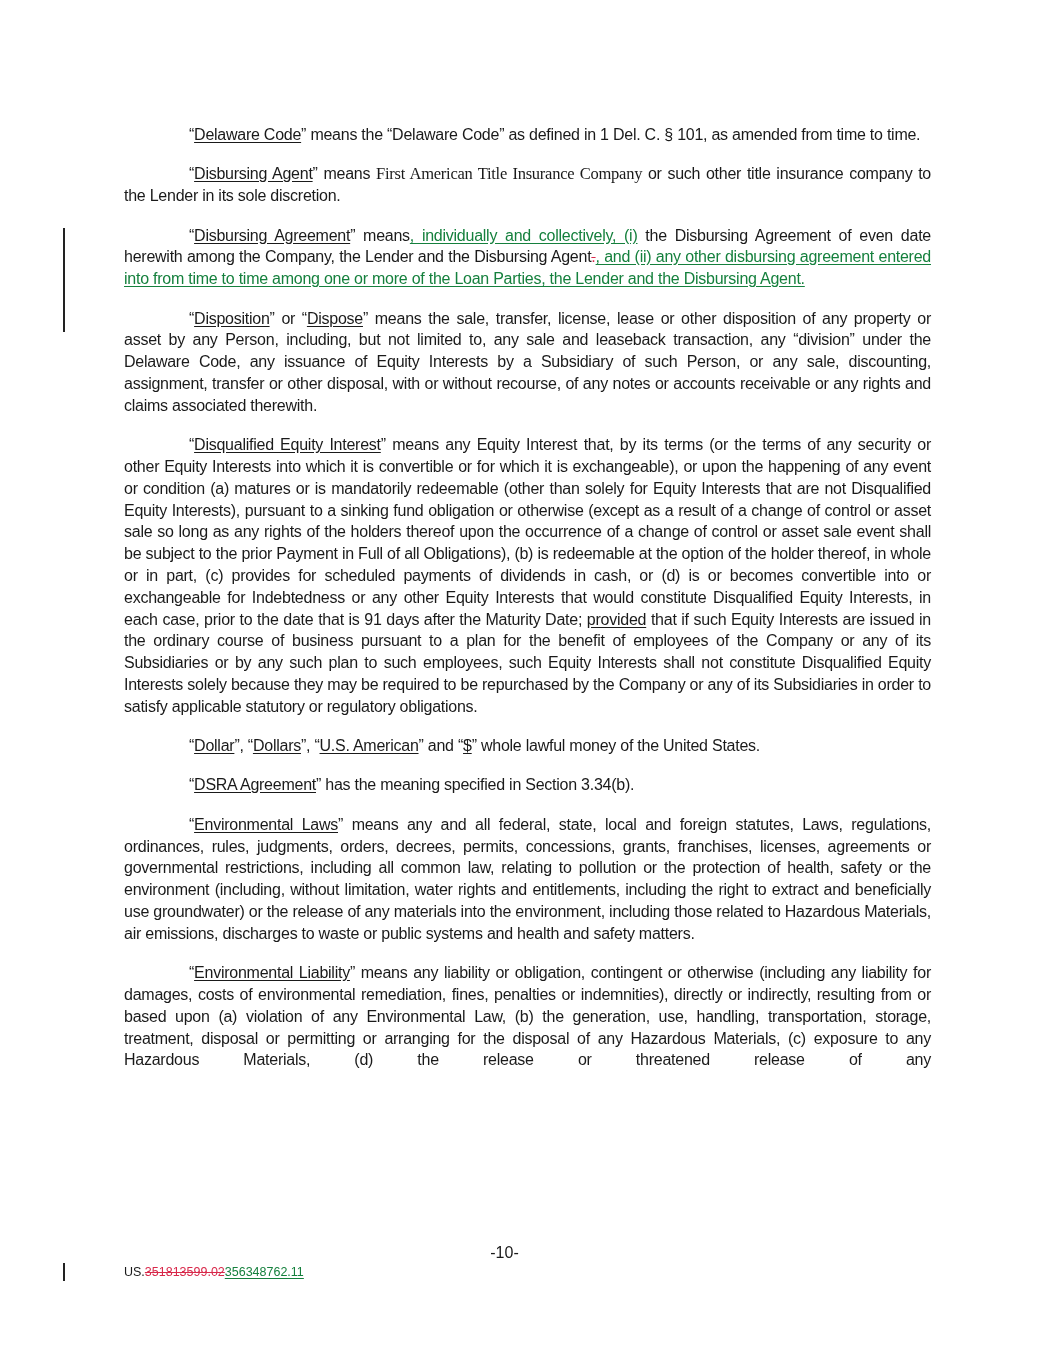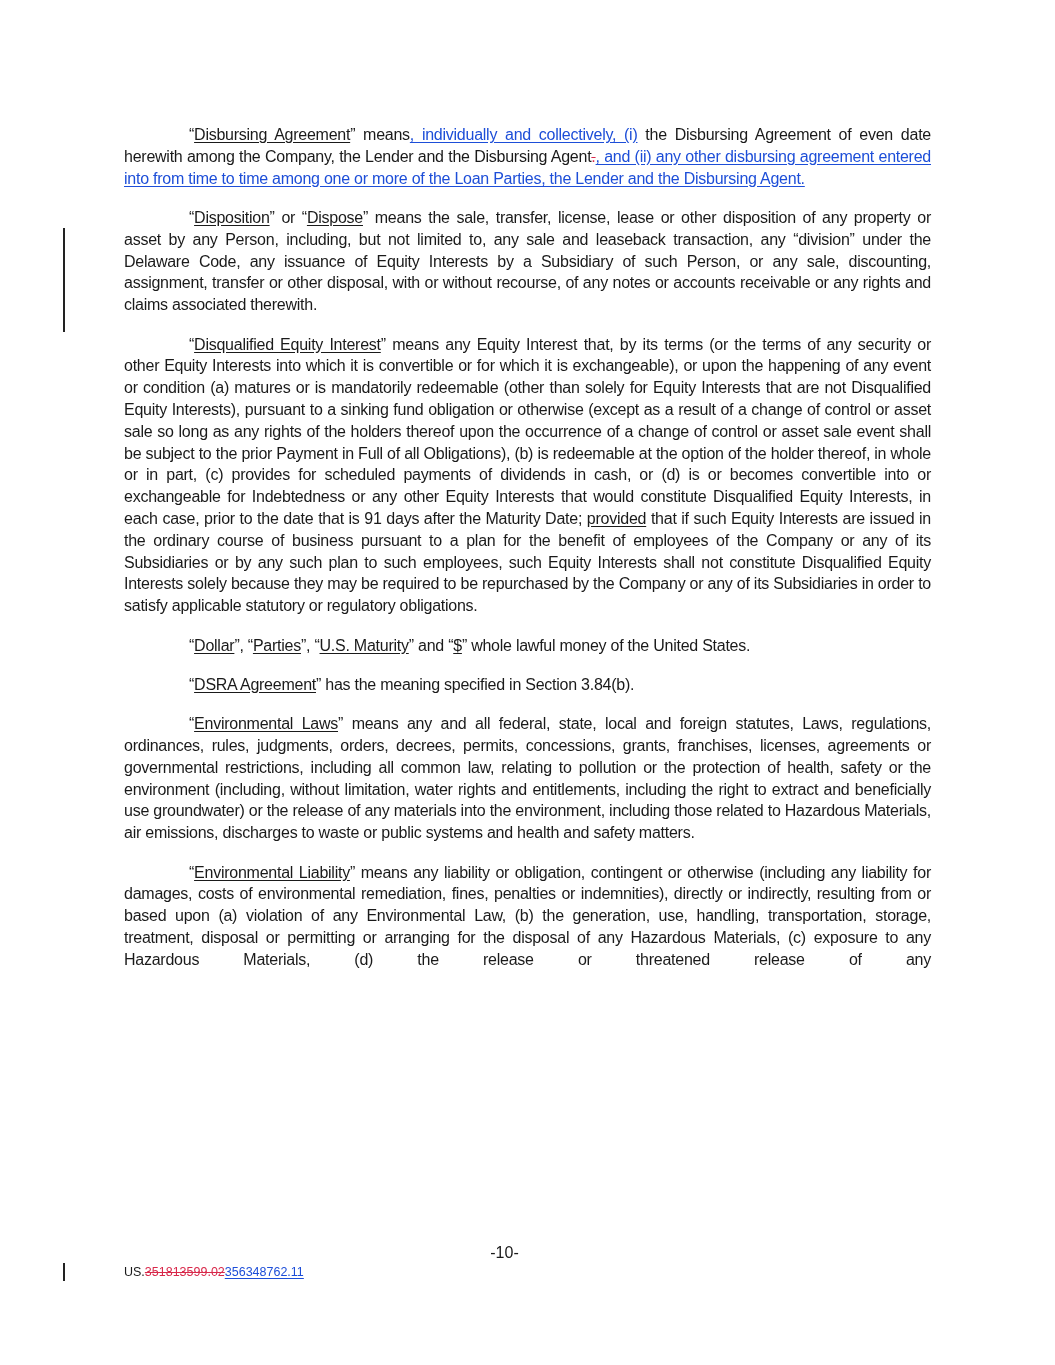--- a/index.html
+++ b/index.html
@@ -6,51 +6,53 @@
     body { width: 1055px; height: 1365px; position: relative; overflow: hidden; }
     .page {
       position: absolute; left: 124px; top: 124px; width: 807px;
       font-family: "Liberation Sans", sans-serif;
       font-size: 16px; line-height: 21.8px; color: #1a1a1a;
       letter-spacing: -0.25px;
     }
     .para { margin: 0 0 17.6px 0; text-align: justify; text-indent: 65px; }
     .term { text-decoration: underline; text-underline-offset: 2px; }
     .serif { font-family: "Liberation Serif", serif; font-size: 16.5px; }
-    .ins { color: #1d4ed8; text-decoration: underline; text-underline-offset: 2px; }
+    .ins { color: #15803d; text-decoration: underline; text-underline-offset: 2px; }
     .del { color: #d8284a; text-decoration: line-through; text-align: right; }
     .changebar { position: absolute; left: 63px; width: 1.5px; background: #222; }
     .page-number {
       position: absolute; left: 0; width: 1009px; top: 1244px; text-align: center;
       font-family: "Liberation Sans", sans-serif; font-size: 16px; color: #1a1a1a;
     }
     .footer-docid {
       position: absolute; left: 124px; top: 1265px;
       font-family: "Liberation Sans", sans-serif; font-size: 12.5px; color: #1a1a1a;
     }
   </style>
 </head>
 <body>
 
 <div class="changebar" style="top:228px;height:104px;"></div>
 <div class="changebar" style="top:1263px;height:18px;"></div>
 
 <div class="page">
 
+  <p class="para"><span>“</span><span class="term">Delaware Code</span><span>” means the “Delaware Code” as defined in 1 Del. C. § 101, as amended from time to time.</span></p>
 
+  <p class="para"><span>“</span><span class="term">Disbursing Agent</span><span>” means </span><span class="serif">First American Title Insurance Company</span><span> or such other title insurance company to the Lender in its sole discretion.</span></p>
 
   <p class="para"><span>“</span><span class="term">Disbursing Agreement</span><span>” means</span><span class="ins">, individually and collectively, (i)</span><span> the Disbursing Agreement of even date herewith among the Company, the Lender and the Disbursing Agent</span><span class="del">.</span><span class="ins">, and (ii) any other disbursing agreement entered into from time to time among one or more of the Loan Parties, the Lender and the Disbursing Agent.</span></p>
 
   <p class="para"><span>“</span><span class="term">Disposition</span><span>” or “</span><span class="term">Dispose</span><span>” means the sale, transfer, license, lease or other disposition of any property or asset by any Person, including, but not limited to, any sale and leaseback transaction, any “division” under the Delaware Code, any issuance of Equity Interests by a Subsidiary of such Person, or any sale, discounting, assignment, transfer or other disposal, with or without recourse, of any notes or accounts receivable or any rights and claims associated therewith.</span></p>
 
   <p class="para"><span>“</span><span class="term">Disqualified Equity Interest</span><span>” means any Equity Interest that, by its terms (or the terms of any security or other Equity Interests into which it is convertible or for which it is exchangeable), or upon the happening of any event or condition (a) matures or is mandatorily redeemable (other than solely for Equity Interests that are not Disqualified Equity Interests), pursuant to a sinking fund obligation or otherwise (except as a result of a change of control or asset sale so long as any rights of the holders thereof upon the occurrence of a change of control or asset sale event shall be subject to the prior Payment in Full of all Obligations), (b) is redeemable at the option of the holder thereof, in whole or in part, (c) provides for scheduled payments of dividends in cash, or (d) is or becomes convertible into or exchangeable for Indebtedness or any other Equity Interests that would constitute Disqualified Equity Interests, in each case, prior to the date that is 91 days after the Maturity Date; </span><span class="term">provided</span><span> that if such Equity Interests are issued in the ordinary course of business pursuant to a plan for the benefit of employees of the Company or any of its Subsidiaries or by any such plan to such employees, such Equity Interests shall not constitute Disqualified Equity Interests solely because they may be required to be repurchased by the Company or any of its Subsidiaries in order to satisfy applicable statutory or regulatory obligations.</span></p>
 
-  <p class="para"><span>“</span><span class="term">Dollar</span><span>”, “</span><span class="term">Parties</span><span>”, “</span><span class="term">U.S. Maturity</span><span>” and “</span><span class="term">$</span><span>” whole lawful money of the United States.</span></p>
+  <p class="para"><span>“</span><span class="term">Dollar</span><span>”, “</span><span class="term">Dollars</span><span>”, “</span><span class="term">U.S. American</span><span>” and “</span><span class="term">$</span><span>” whole lawful money of the United States.</span></p>
 
-  <p class="para"><span>“</span><span class="term">DSRA Agreement</span><span>” has the meaning specified in Section 3.84(b).</span></p>
+  <p class="para"><span>“</span><span class="term">DSRA Agreement</span><span>” has the meaning specified in Section 3.34(b).</span></p>
 
 
   <p class="para"><span>“</span><span class="term">Environmental Laws</span><span>” means any and all federal, state, local and foreign statutes, Laws, regulations, ordinances, rules, judgments, orders, decrees, permits, concessions, grants, franchises, licenses, agreements or governmental restrictions, including all common law, relating to pollution or the protection of health, safety or the environment (including, without limitation, water rights and entitlements, including the right to extract and beneficially use groundwater) or the release of any materials into the environment, including those related to Hazardous Materials, air emissions, discharges to waste or public systems and health and safety matters.</span></p>
 
   <p class="para" style="text-align-last: justify;"><span>“</span><span class="term">Environmental Liability</span><span>” means any liability or obligation, contingent or otherwise (including any liability for damages, costs of environmental remediation, fines, penalties or indemnities), directly or indirectly, resulting from or based upon (a) violation of any Environmental Law, (b) the generation, use, handling, transportation, storage, treatment, disposal or permitting or arranging for the disposal of any Hazardous Materials, (c) exposure to any Hazardous Materials, (d) the release or threatened release of any</span></p>
 
 </div>
 
 <div class="page-number">-10-</div>
 

